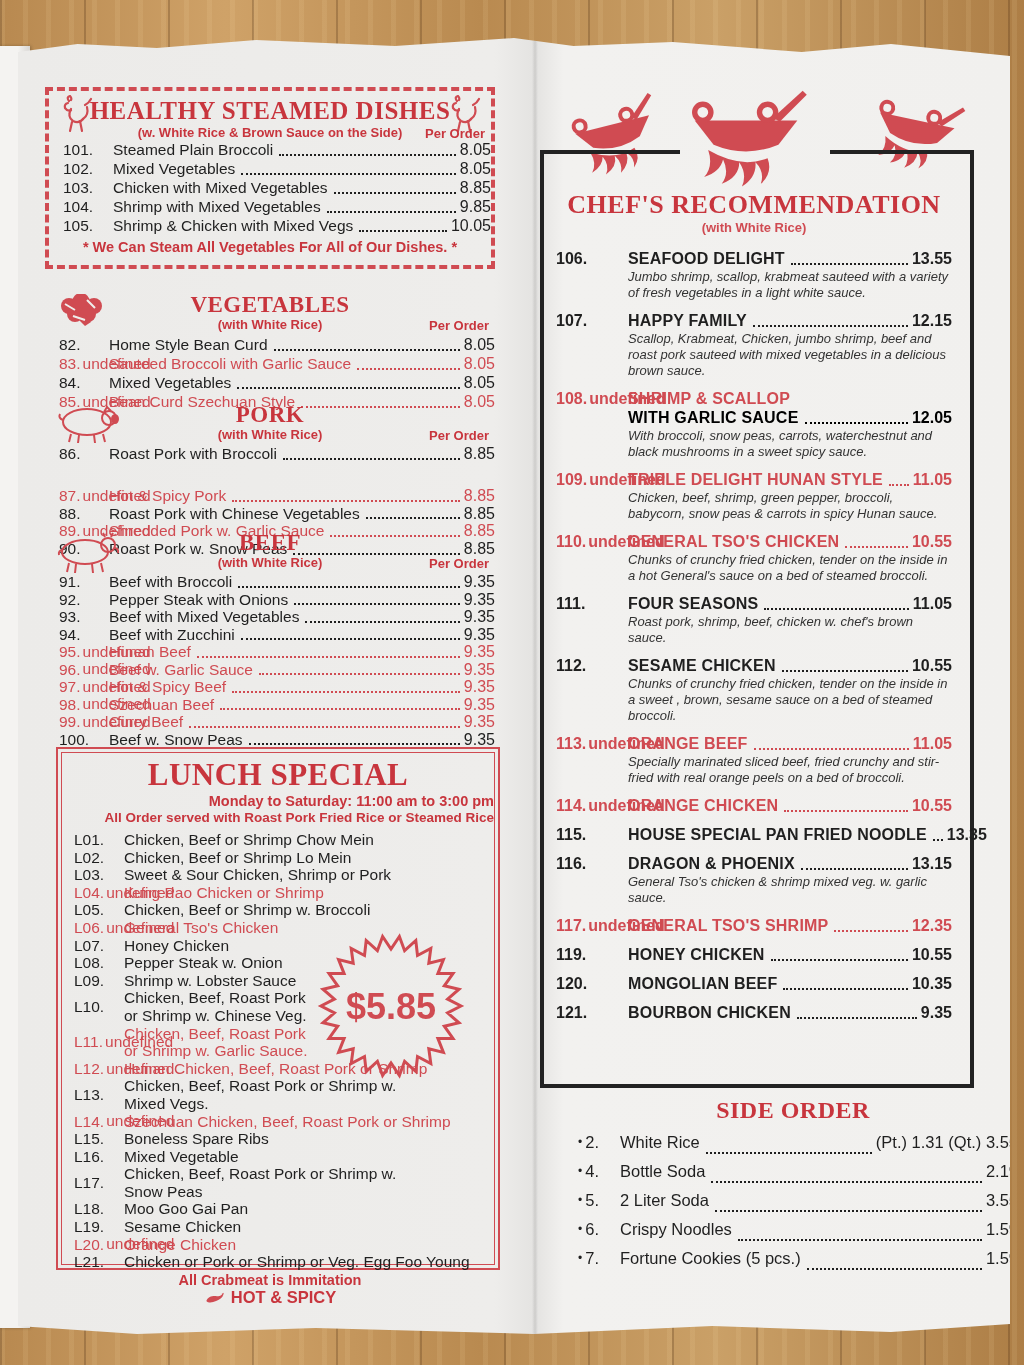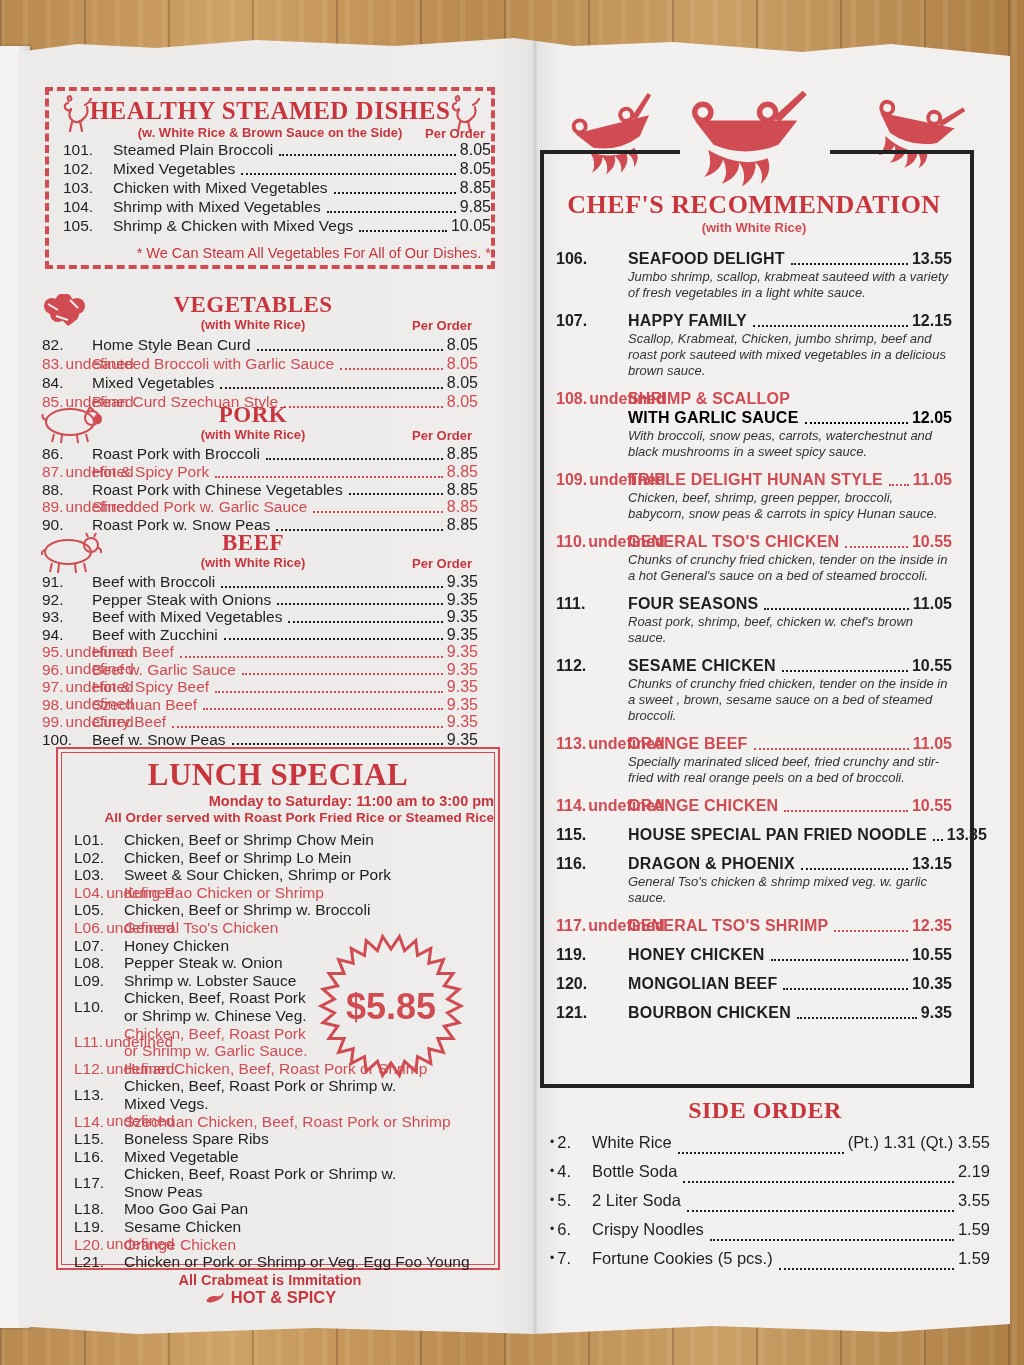--- a/index.html
+++ b/index.html
@@ -35,23 +35,23 @@
   .row .num{flex:none;width:64px;display:flex;align-items:center;gap:2px;padding-left:14px;}
   .row .nm{flex:none;white-space:nowrap;}
   .leader{flex:1;border-bottom:2px dotted currentColor;margin:0 4px 3px 6px;min-width:10px;}
   .row .pr{flex:none;font-size:16px;}
   .row.spicy{color:var(--red2);}
   .icon{display:inline-block;line-height:0;}
   
   .abs{position:absolute;}
   #healthy-box{left:27px;top:57px;width:450px;height:182px;border:4px dashed var(--red2);padding-top:6px;}
   #healthy-box .shead{font-size:25px;}
-  #healthy-note{color:var(--red);font-weight:normal;font-size:14.5px;text-align:right;margin-top:10px;}
+  #healthy-note{color:var(--red);font-weight:bold;font-size:14.5px;text-align:center;margin-top:4px;}
   .corner-rooster{position:absolute;top:4px;}
-  .section-block{left:10px;width:450px;}
+  .section-block{left:27px;width:450px;}
   .section-block .shead{font-size:23px;line-height:25px;}
   .section-block .sub-row{line-height:15px;margin-bottom:3px;}
   .section-icon{position:absolute;left:12px;top:2px;}
   
   #lunch-box{left:38px;top:717px;width:444px;height:523px;border:2px solid var(--red2);padding:3px;}
   #lunch-inner{width:100%;height:100%;border:1px solid var(--red2);padding-top:5px;position:relative;}
   #lunch-title{font-size:31px;line-height:33px;}
   #lunch-hours,#lunch-note{color:var(--red);font-weight:bold;text-align:right;}
   #lunch-hours{font-size:14.5px;line-height:17px;margin-top:2px;}
   #lunch-note{font-size:13.5px;line-height:16px;}
@@ -75,21 +75,21 @@
   #chef-title{font-size:26px;line-height:30px;}
   #chef-sub{color:var(--red2);font-size:13px;font-weight:bold;text-align:center;margin-bottom:14px;}
   .crow{margin-bottom:10px;}
   .crow .main{display:flex;align-items:flex-end;font-weight:bold;font-size:16px;line-height:19px;color:var(--ink);}
   .crow.spicy .main{color:var(--red2);}
   .crow .num{flex:none;width:72px;display:flex;align-items:center;gap:2px;}
   .crow .nm{flex:none;letter-spacing:.2px;white-space:nowrap;}
   .crow .nm2{font-weight:bold;font-size:16px;line-height:19px;margin-left:72px;display:flex;align-items:flex-end;}
   .crow .desc{font-style:italic;font-size:13px;line-height:16px;color:#333;margin-left:72px;margin-top:1px;max-width:330px;}
   
-  #side-block{left:522px;top:1066px;width:450px;}
+  #side-block{left:550px;top:1066px;width:450px;}
   #side-title{font-size:24px;line-height:28px;margin-bottom:4px;}
   .srow{display:flex;align-items:flex-end;color:var(--ink);font-size:16.5px;line-height:29px;}
   .srow .num{flex:none;width:52px;padding-left:10px;}
   .srow .num .dot{font-size:12px;vertical-align:2px;margin-right:3px;}
   .srow .pr{font-size:16.5px;}
 </style>
 </head>
 <body>
 
 <div id="stage">
@@ -212,21 +212,21 @@
               </g>
             </svg></span>
           <div class="shead">PORK</div>
           <div class="sub-row"><span>(with White Rice)</span><span class="per-order">Per Order</span></div>
           <div class="row" style="line-height: 17.8px;">
             <span class="num">86.</span>
             <span class="nm">Roast Pork with Broccoli</span>
             <span class="leader"></span>
             <span class="pr">8.85</span>
           </div>
-          <div class="row spicy" style="line-height: 17.8px;">
+          <div class="row spicy" style="line-height: 17.8px; margin-top: 24px;">
             <span class="num">87.<span class="icon">undefined</span></span>
             <span class="nm">Hot &amp; Spicy Pork</span>
             <span class="leader"></span>
             <span class="pr">8.85</span>
           </div>
           <div class="row" style="line-height: 17.8px;">
             <span class="num">88.</span>
             <span class="nm">Roast Pork with Chinese Vegetables</span>
             <span class="leader"></span>
             <span class="pr">8.85</span>

